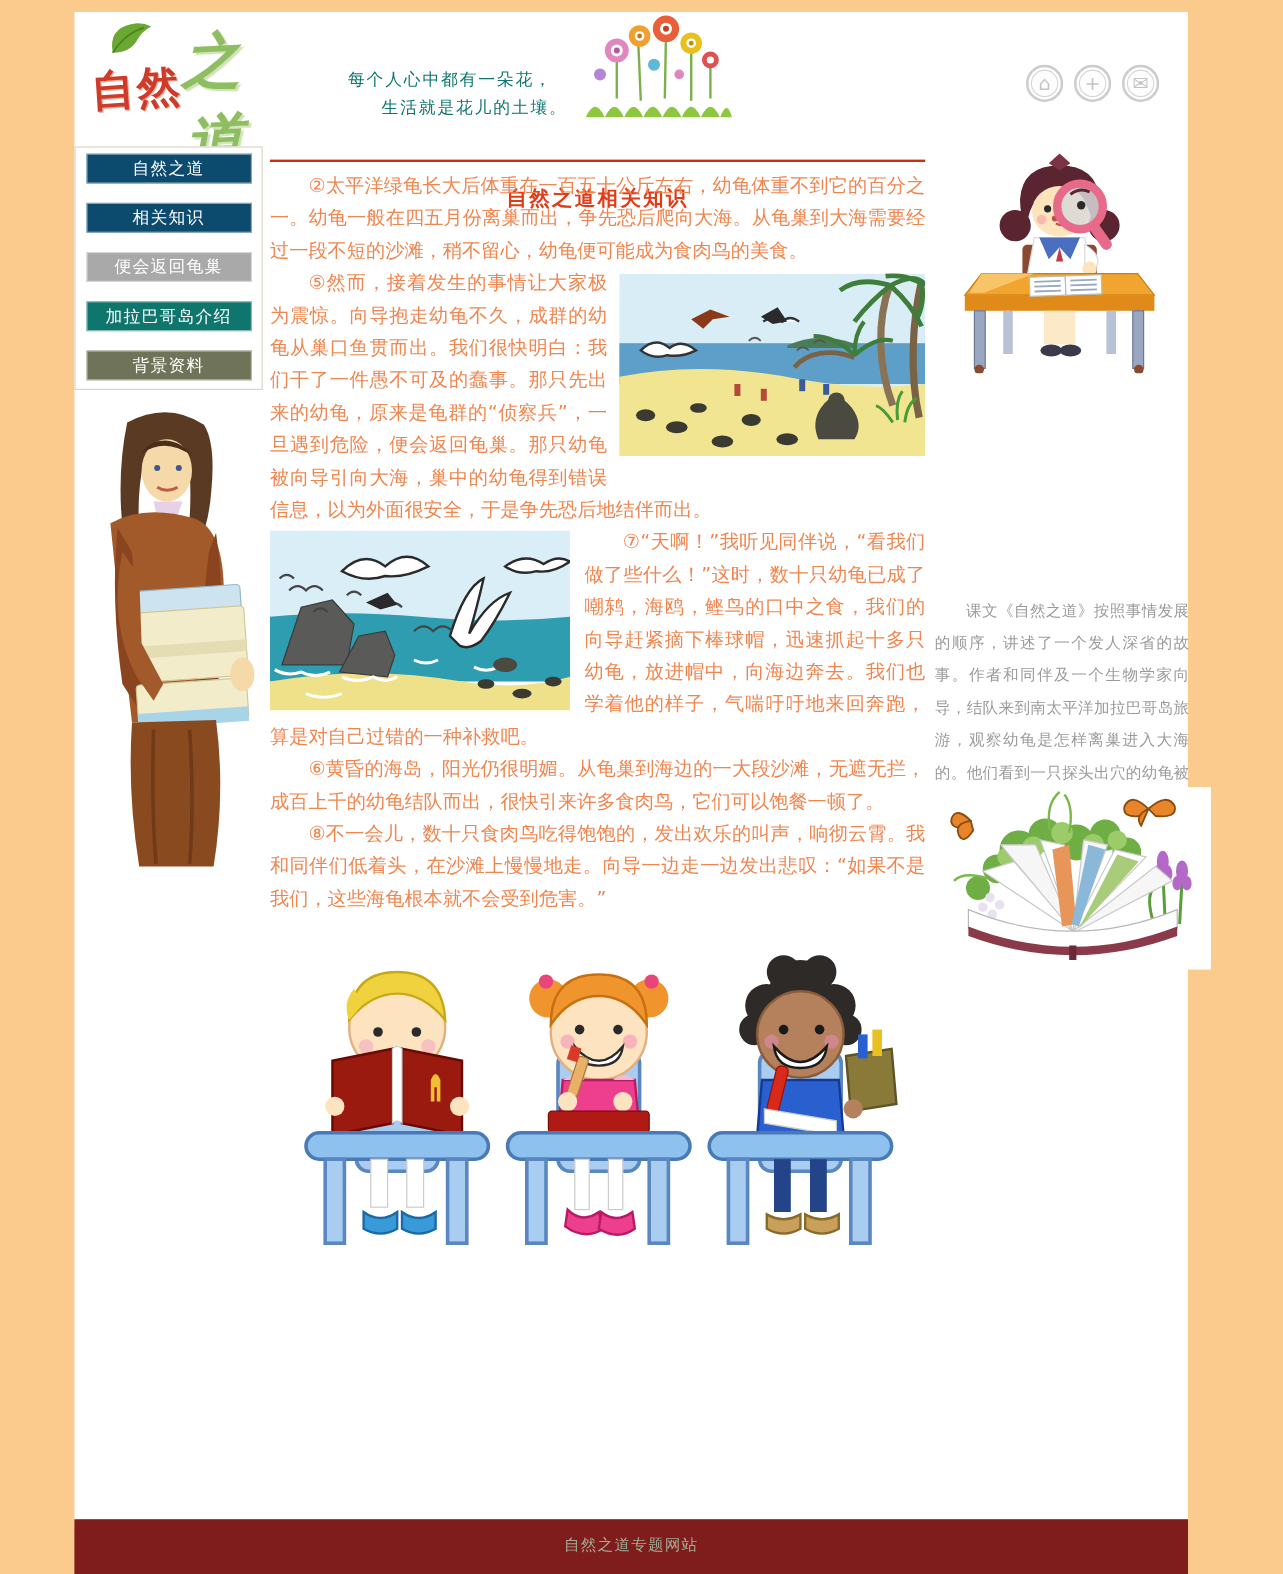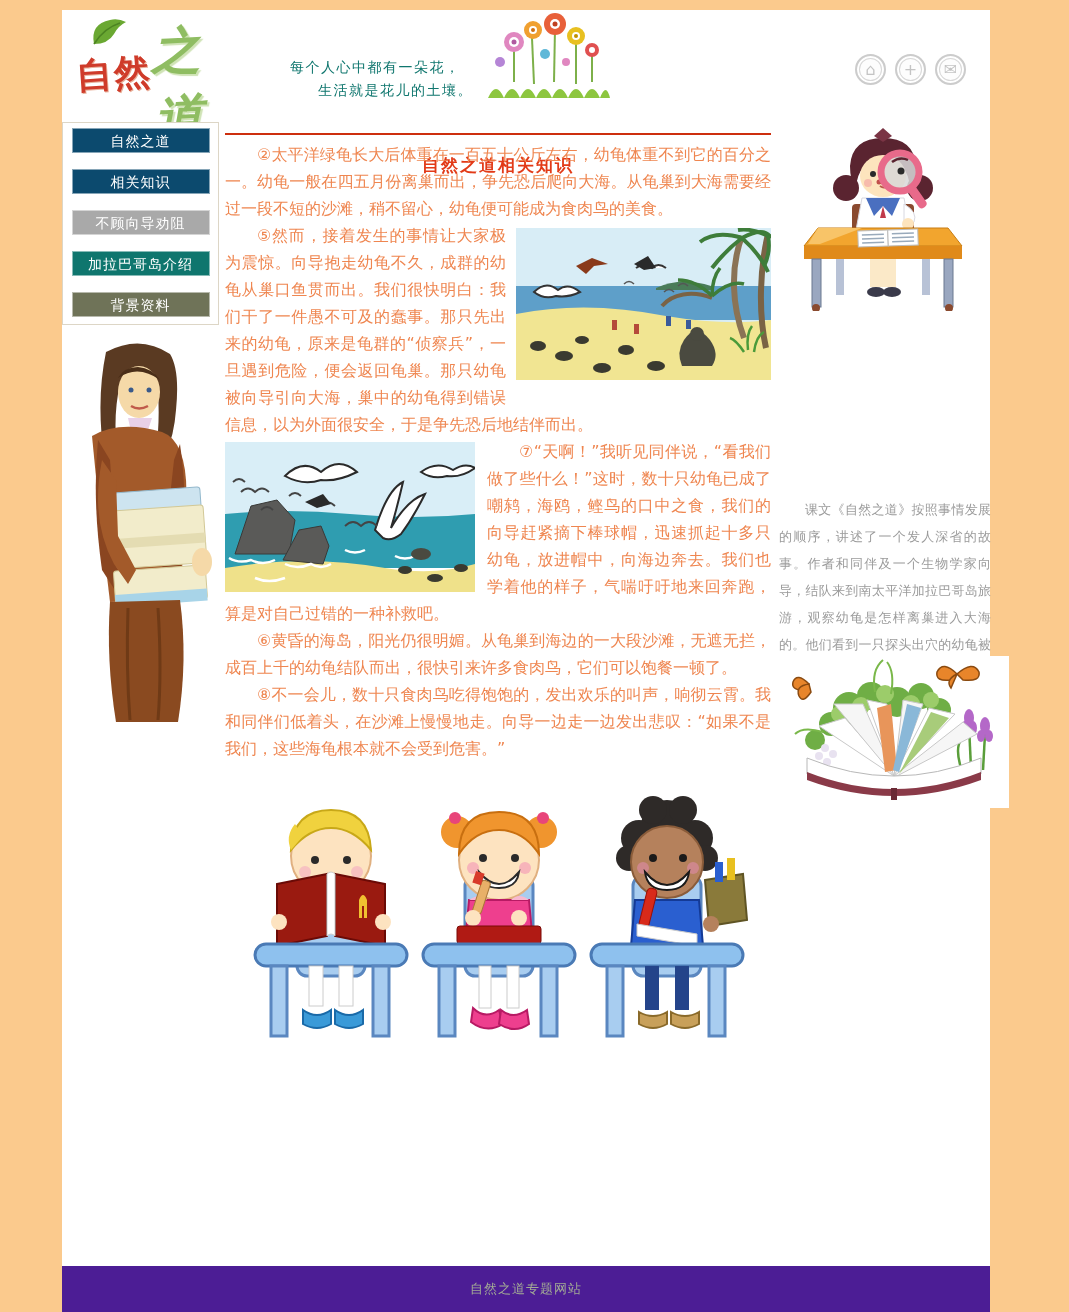--- a/index.html
+++ b/index.html
@@ -42,21 +42,21 @@
 
   
   .girl { position:absolute; left:800px; top:126px; }
   .aside-text { position:absolute; left:779px; top:496px; width:212px; color:#9b9b9b; font-size:13px;
                 line-height:27px; text-align:justify; text-indent:2em; }
   .bookimg { position:absolute; left:779px; top:656px; background:#fff; }
 
   
   .woman { position:absolute; left:62px; top:340px; }
 
-  footer { position:absolute; left:62px; top:1266px; width:928px; height:46px; background:#4c1d95; }
+  footer { position:absolute; left:62px; top:1266px; width:928px; height:46px; background:#7f1d1d; }
   footer span { display:block; text-align:center; color:#a3ab95; font-size:13px; line-height:46px; letter-spacing:1px; }
 </style>
 </head>
 <body>
 
 <div class="page">
   <div class="sheet"></div>
 
   <div class="logo">
     <svg class="leaf" width="46" height="34" viewBox="0 0 46 34">
@@ -104,21 +104,21 @@
 
   <div class="hicons">
     <span class="hicon">⌂</span>
     <span class="hicon">+</span>
     <span class="hicon">✉</span>
   </div>
 
   <nav class="navbox">
     <a class="navbtn" style="background-color: #0c4a6e; text-align: center;">自然之道</a>
     <a class="navbtn" style="background-color: #0c4a6e;">相关知识</a>
-    <a class="navbtn" style="background-color: rgb(169, 169, 169);">不顾向导劝阻</a>
+    <a class="navbtn" style="background-color: rgb(169, 169, 169);">便会返回龟巢</a>
     <a class="navbtn" style="background-color: #0f766e;">加拉巴哥岛介绍</a>
     <a class="navbtn" style="background-color: rgb(111, 115, 88);">背景资料</a>
   </nav>
 
   <div class="woman">
     <svg width="156" height="386" viewBox="0 0 156 386">
       <path d="M44,12 Q78,-6 108,14 Q118,30 114,70 Q112,96 104,112 L96,92 Q98,60 94,40 Q70,34 58,44 Q52,70 54,100 L42,116 Q34,60 44,12 Z" fill="#5a3a22"></path>
       <ellipse cx="77" cy="52" rx="21" ry="26" fill="#f5d9a8"></ellipse>
       <path d="M56,38 Q76,24 98,40 Q90,28 76,27 Q62,27 56,38 Z" fill="#4a2e18"></path>
       <circle cx="69" cy="50" r="2.5" fill="#3a5a8a"></circle>

